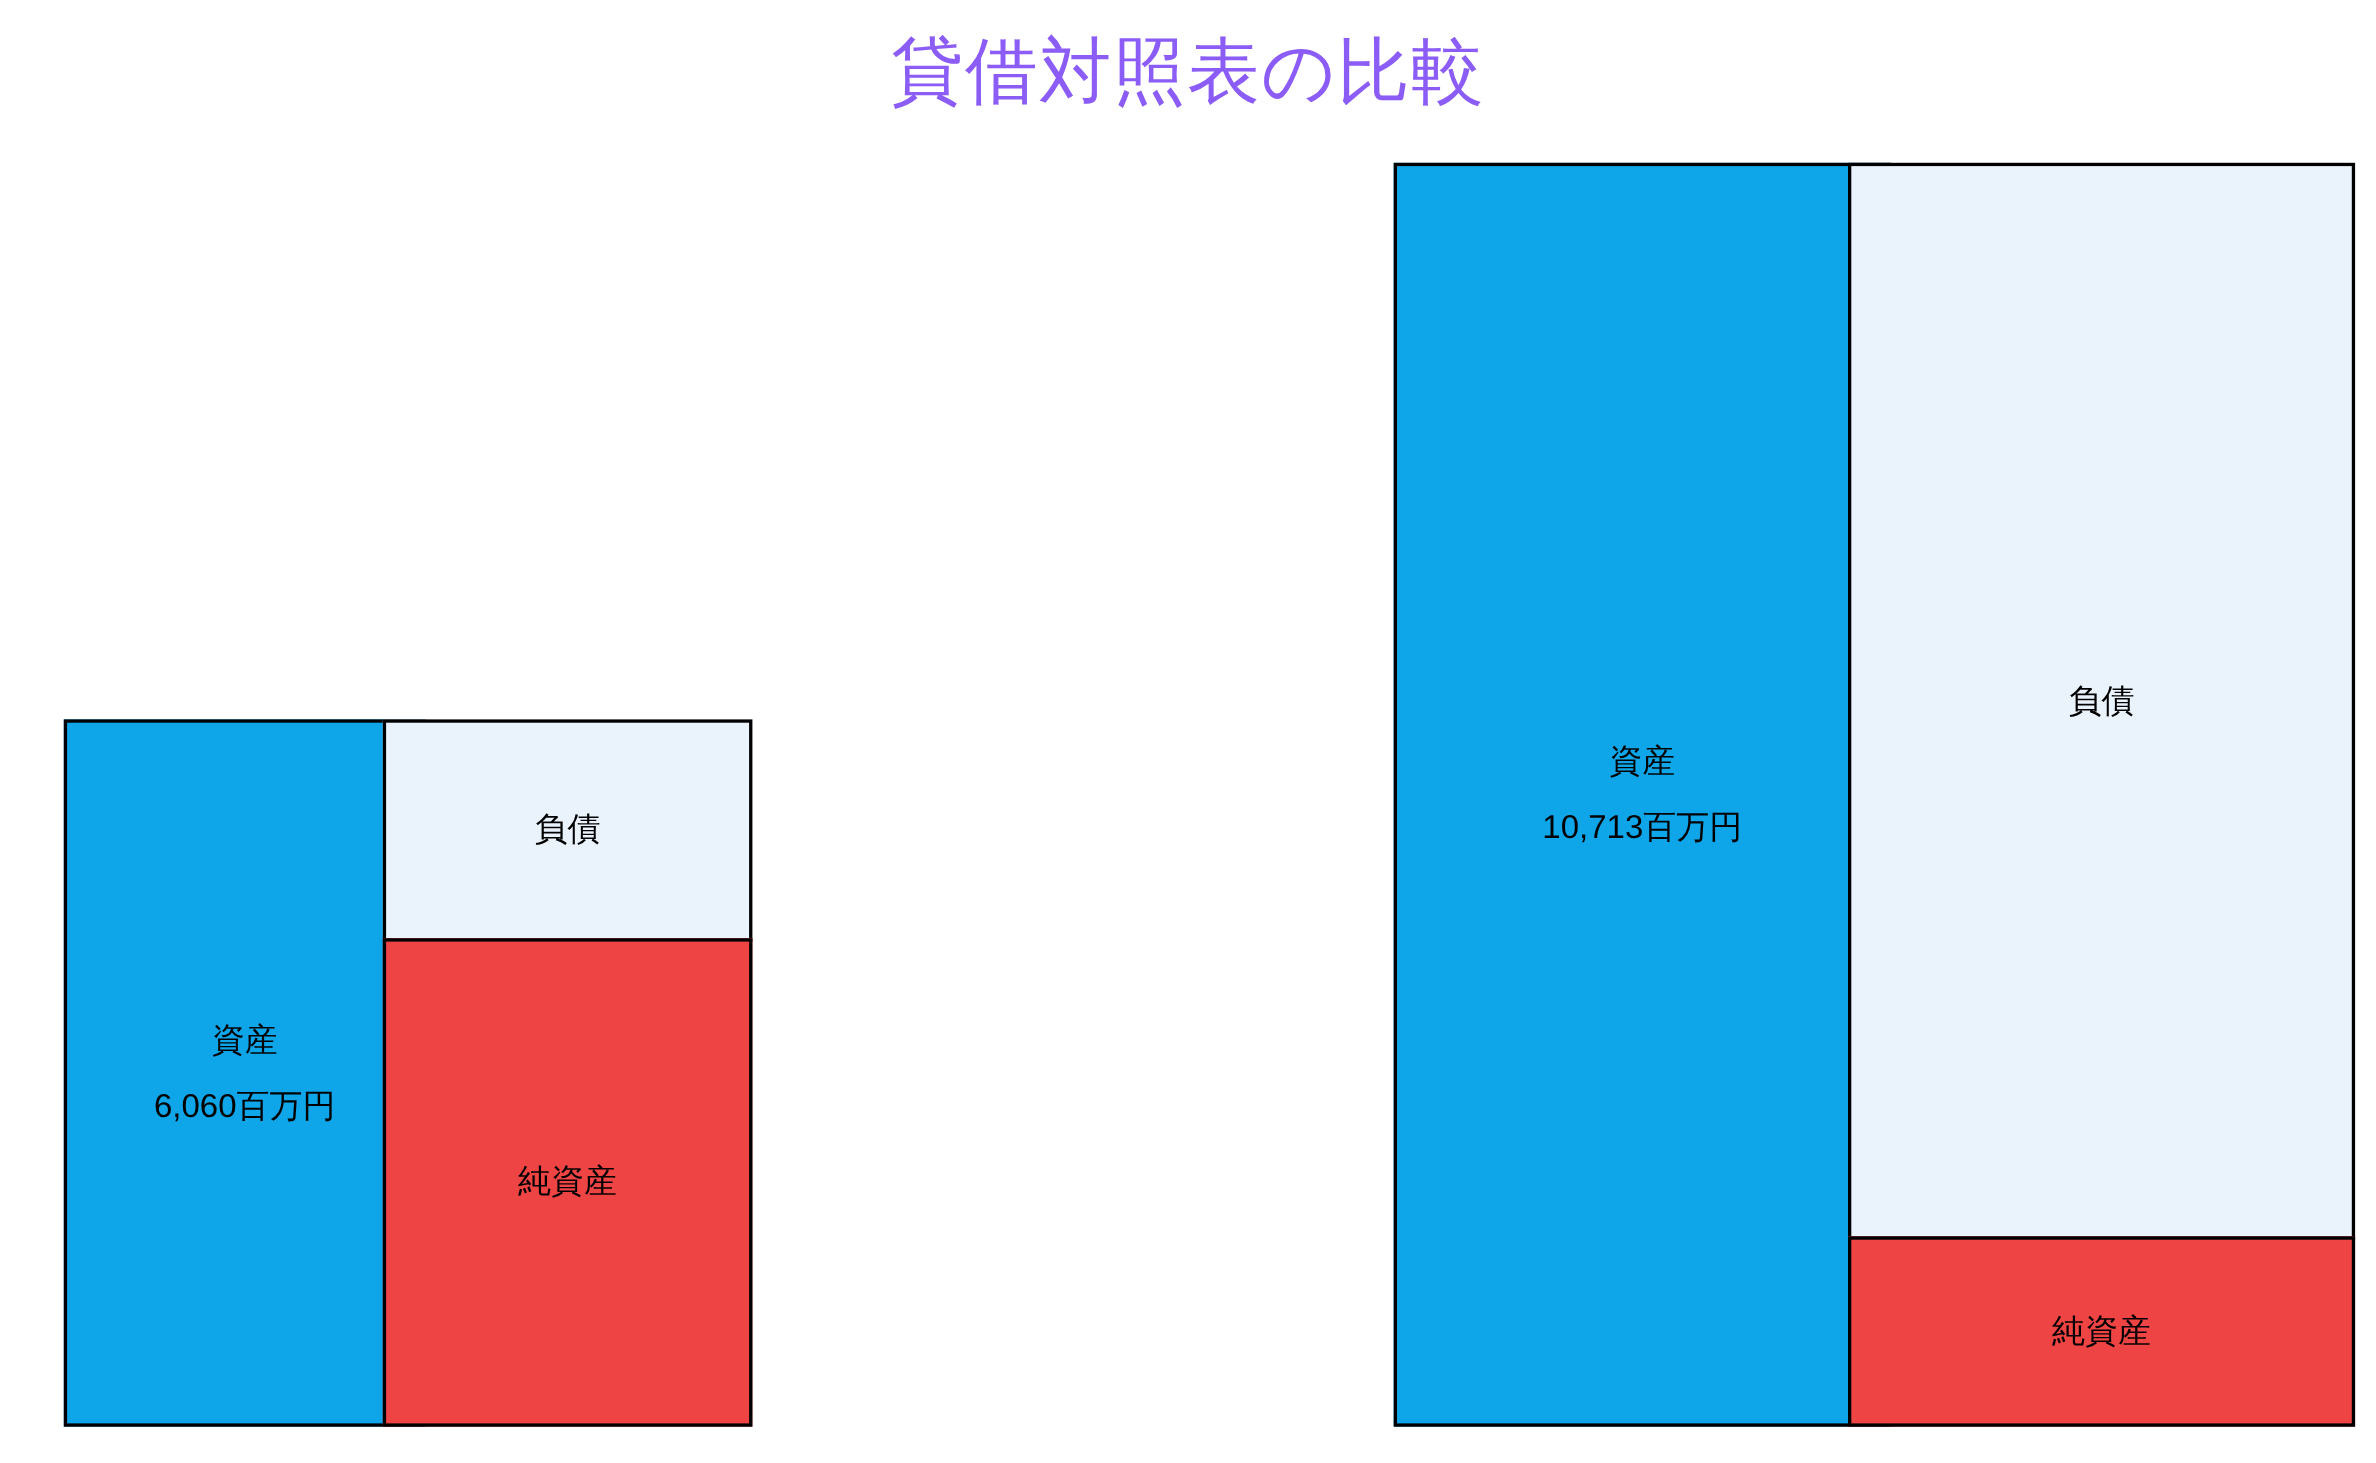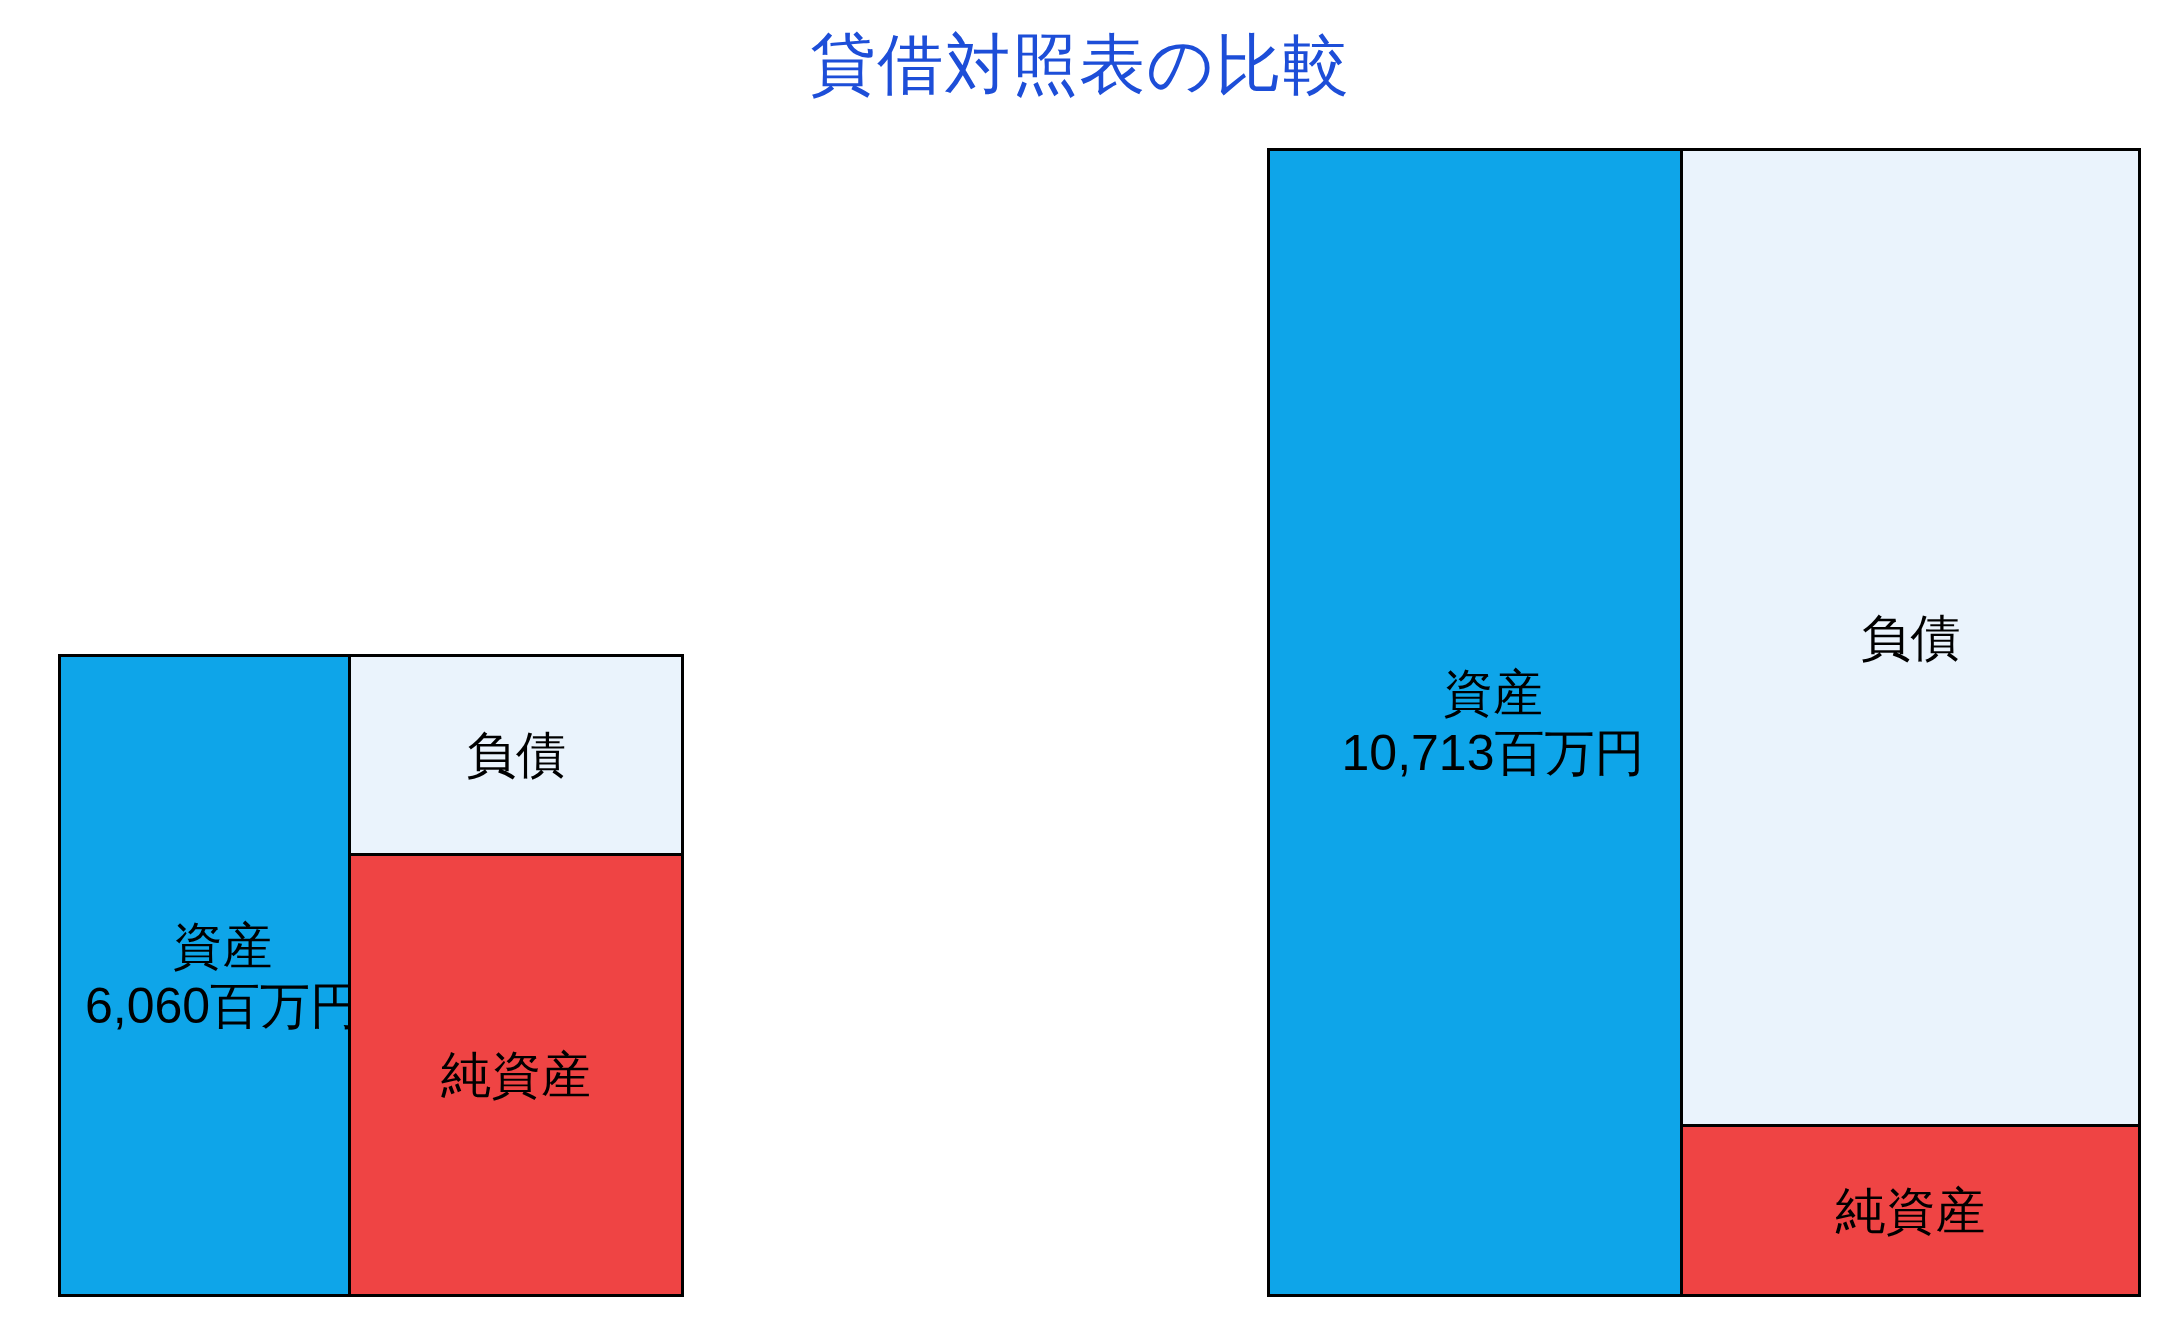--- a/index.html
+++ b/index.html
@@ -26,21 +26,21 @@
   #chart-title {
     position: absolute;
     left: 0;
     top: 24px;
     width: 2160px;
     text-align: center;
     font-size: 66px;
     line-height: 80px;
     font-weight: 400;
     letter-spacing: 0.02em;
-    color: #1d4ed8;
+    color: #8b5cf6;
     white-space: nowrap;
   }
 
   
   .bs-group {
     position: absolute;
   }
 
   .bs-block {
     position: absolute;
@@ -50,21 +50,21 @@
     align-items: center;
     justify-content: center;
   }
 
   .bs-block.assets       { background: #0ea5e9; margin-left: 36px; }
   .bs-block.liabilities  { background: #eaf3fc; }
   .bs-block.net-assets   { background: #ef4444; }
 
   .bs-label {
     text-align: center;
-    font-size: 50px;
+    font-size: 30px;
     line-height: 60px;
     font-weight: 400;
     color: #000000;
     white-space: nowrap;
     pointer-events: none;
   }
   .bs-label .bs-label-name,
   .bs-label .bs-label-value {
     display: block;
   }

